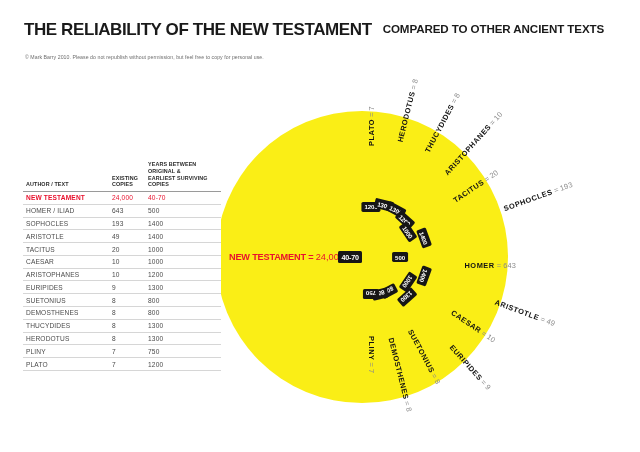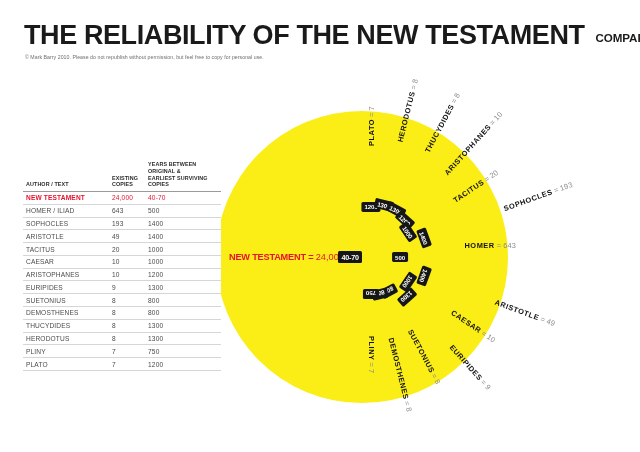--- a/index.html
+++ b/index.html
@@ -6,21 +6,21 @@
   body{
     width:640px;height:452px;background:#ffffff;overflow:hidden;position:relative;
     font-family:"Liberation Sans","DejaVu Sans",sans-serif;
     -webkit-font-smoothing:antialiased;
   }
   #root{position:absolute;left:0;top:0;width:640px;height:452px;}
 
   
   .hdr{position:absolute;left:24px;top:20px;white-space:nowrap;}
   .hdr-title{
-    display:inline-block;font-size:27px;font-weight:bold;color:#1a1a1a;
+    display:inline-block;font-size:17px;font-weight:bold;color:#1a1a1a;
     letter-spacing:-0.4px;vertical-align:baseline;
   }
   .hdr-sub{
     display:inline-block;font-size:11.6px;font-weight:bold;color:#1a1a1a;
     letter-spacing:-0.1px;margin-left:11px;vertical-align:baseline;
     position:relative;top:-2px;
   }
   .credit{
     position:absolute;left:25px;top:54px;font-size:5.2px;color:#6e6e6e;
     letter-spacing:0.05px;white-space:nowrap;
@@ -254,21 +254,21 @@
       <div class="badge" style="left: 380.217px; top: 293.968px; transform: translate(-50%, -50%) rotate(166deg);">800</div>
       <div class="badge" style="left: 371px; top: 293.593px; transform: translate(-50%, -50%) rotate(180deg);">750</div>
     </div>
   <div id="labels">
       <div class="alabel" style="left: 371px; top: 145.574px; transform: translate(0px, -50%) rotate(-90deg);"><span>PLATO</span><span class="eq"> = </span><span class="cnt">7</span></div>
       <div class="alabel" style="left: 399.754px; top: 141.673px; transform: translate(0px, -50%) rotate(-76deg);"><span>HERODOTUS</span><span class="eq"> = </span><span class="cnt">8</span></div>
       <div class="alabel" style="left: 426.8px; top: 152.055px; transform: translate(0px, -50%) rotate(-62deg);"><span>THUCYDIDES</span><span class="eq"> = </span><span class="cnt">8</span></div>
       <div class="alabel" style="left: 446.049px; top: 173.649px; transform: translate(0px, -50%) rotate(-48deg);"><span>ARISTOPHANES</span><span class="eq"> = </span><span class="cnt">10</span></div>
       <div class="alabel" style="left: 453.634px; top: 201.263px; transform: translate(0px, -50%) rotate(-34deg);"><span>TACITUS</span><span class="eq"> = </span><span class="cnt">20</span></div>
       <div class="alabel" style="left: 504.193px; top: 208.522px; transform: translate(0px, -50%) rotate(-20deg);"><span>SOPHOCLES</span><span class="eq"> = </span><span class="cnt">193</span></div>
-      <div class="alabel" style="left: 464.47px; top: 245px; transform: translate(0px, -50%) rotate(0deg);"><span>HOMER</span><span class="eq"> = </span><span class="cnt">643</span></div>
+      <div class="alabel" style="left: 464.47px; top: 265px; transform: translate(0px, -50%) rotate(0deg);"><span>HOMER</span><span class="eq"> = </span><span class="cnt">643</span></div>
       <div class="alabel" style="left: 494.996px; top: 302.131px; transform: translate(0px, -50%) rotate(20deg);"><span>ARISTOTLE</span><span class="eq"> = </span><span class="cnt">49</span></div>
       <div class="alabel" style="left: 452.092px; top: 311.697px; transform: translate(0px, -50%) rotate(34deg);"><span>CAESAR</span><span class="eq"> = </span><span class="cnt">10</span></div>
       <div class="alabel" style="left: 450.694px; top: 345.51px; transform: translate(0px, -50%) rotate(48deg);"><span>EURIPIDES</span><span class="eq"> = </span><span class="cnt">9</span></div>
       <div class="alabel" style="left: 409.964px; top: 330.281px; transform: translate(0px, -50%) rotate(62deg);"><span>SUETONIUS</span><span class="eq"> = </span><span class="cnt">8</span></div>
       <div class="alabel" style="left: 391.078px; top: 337.53px; transform: translate(0px, -50%) rotate(76deg);"><span>DEMOSTHENES</span><span class="eq"> = </span><span class="cnt">8</span></div>
       <div class="alabel" style="left: 371px; top: 336.15px; transform: translate(0px, -50%) rotate(90deg);"><span>PLINY</span><span class="eq"> = </span><span class="cnt">7</span></div>
     </div>
 
 </div>
 

